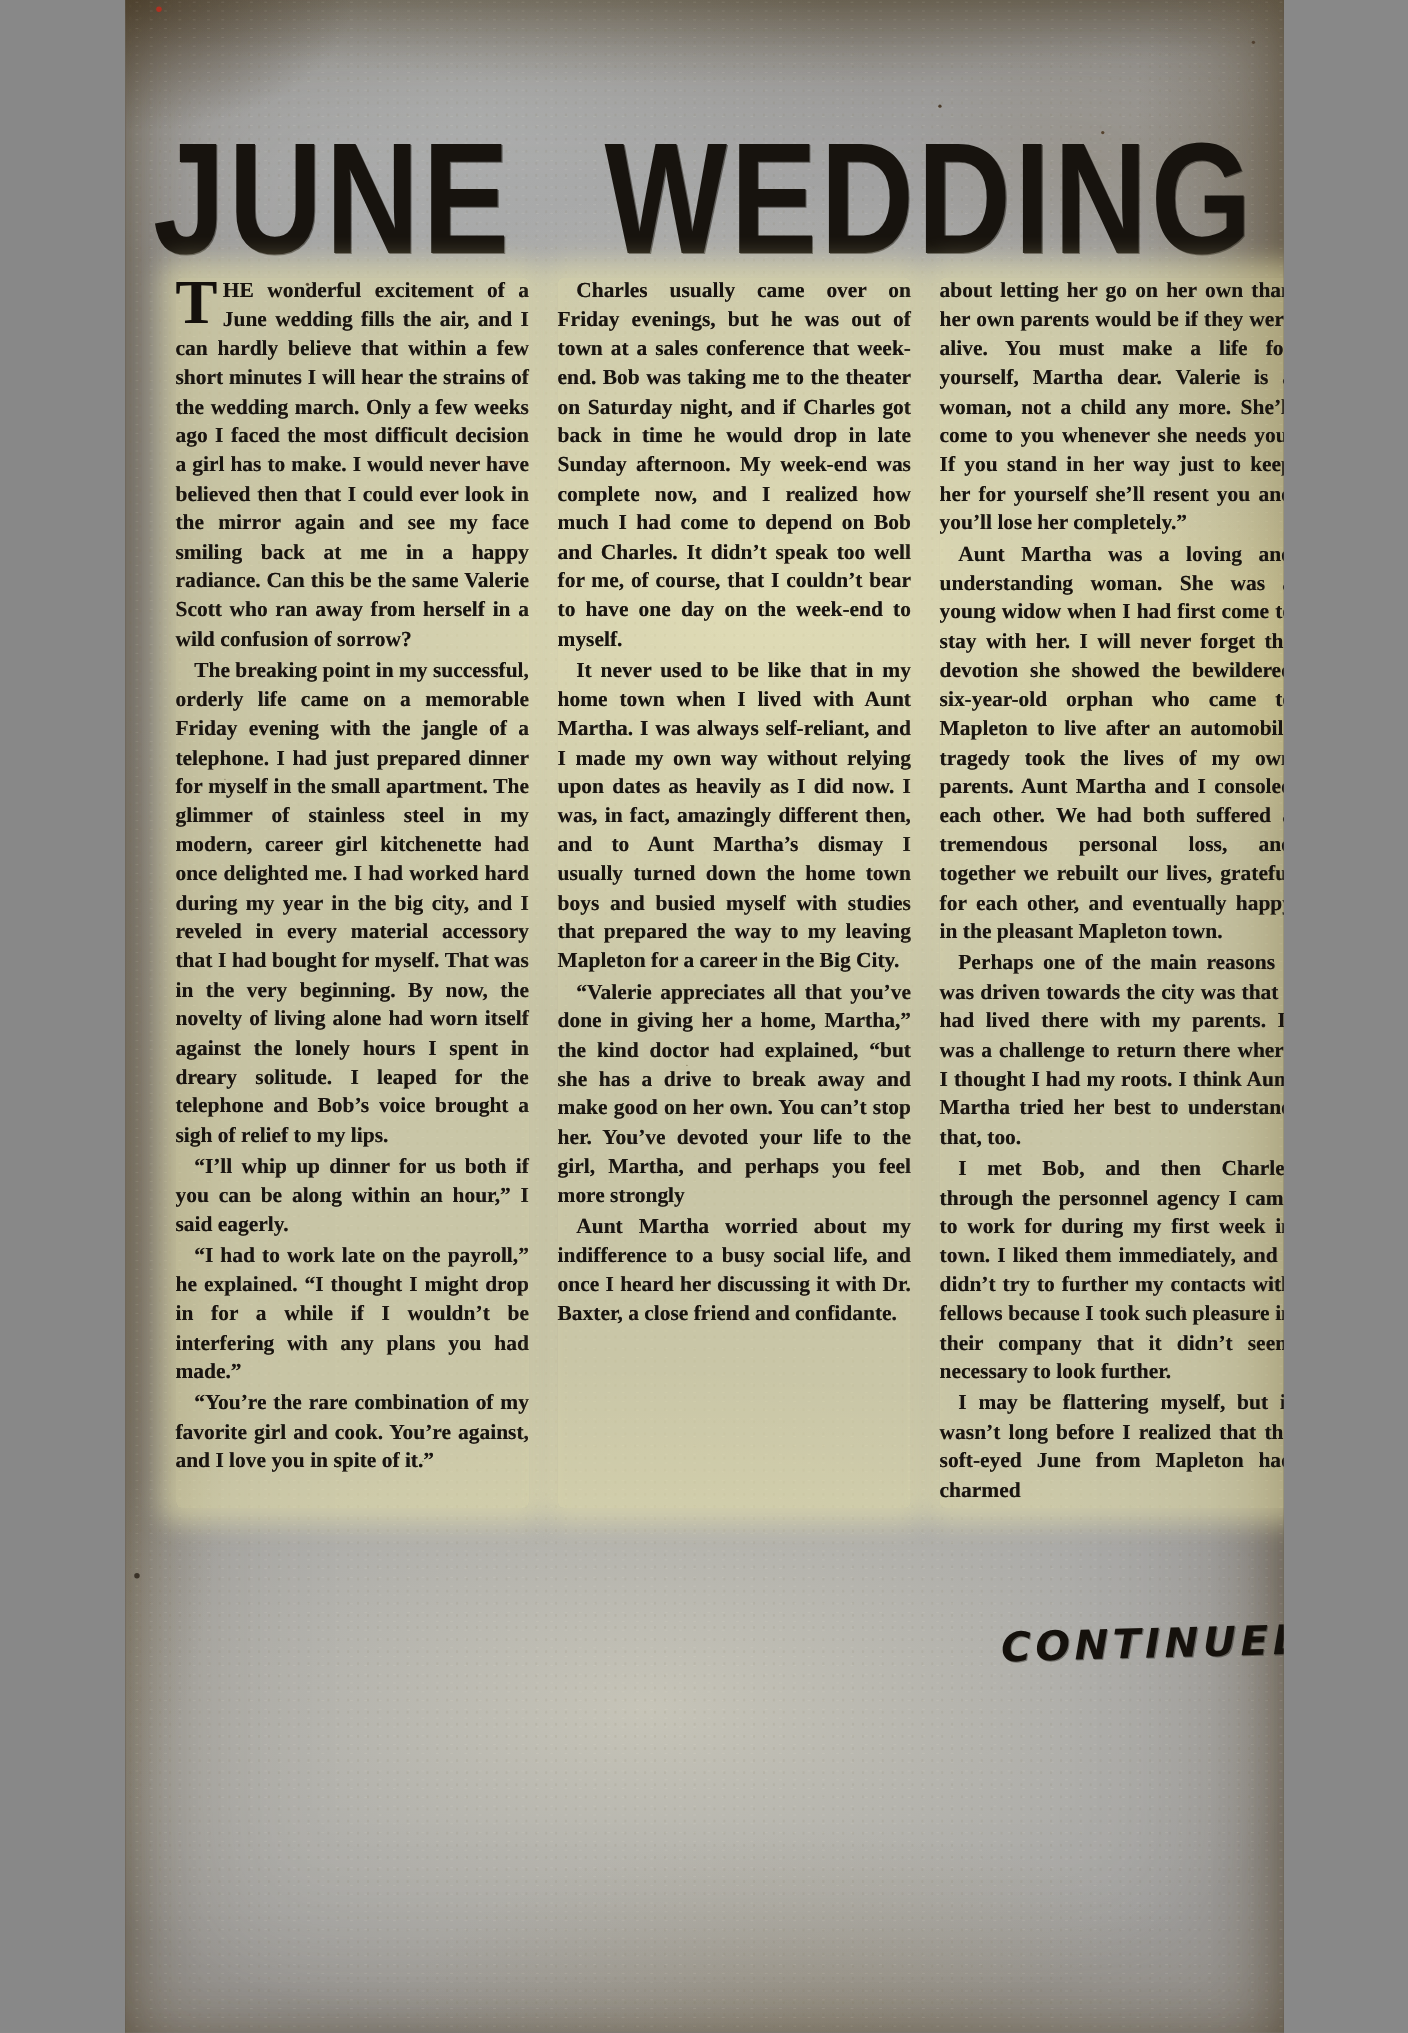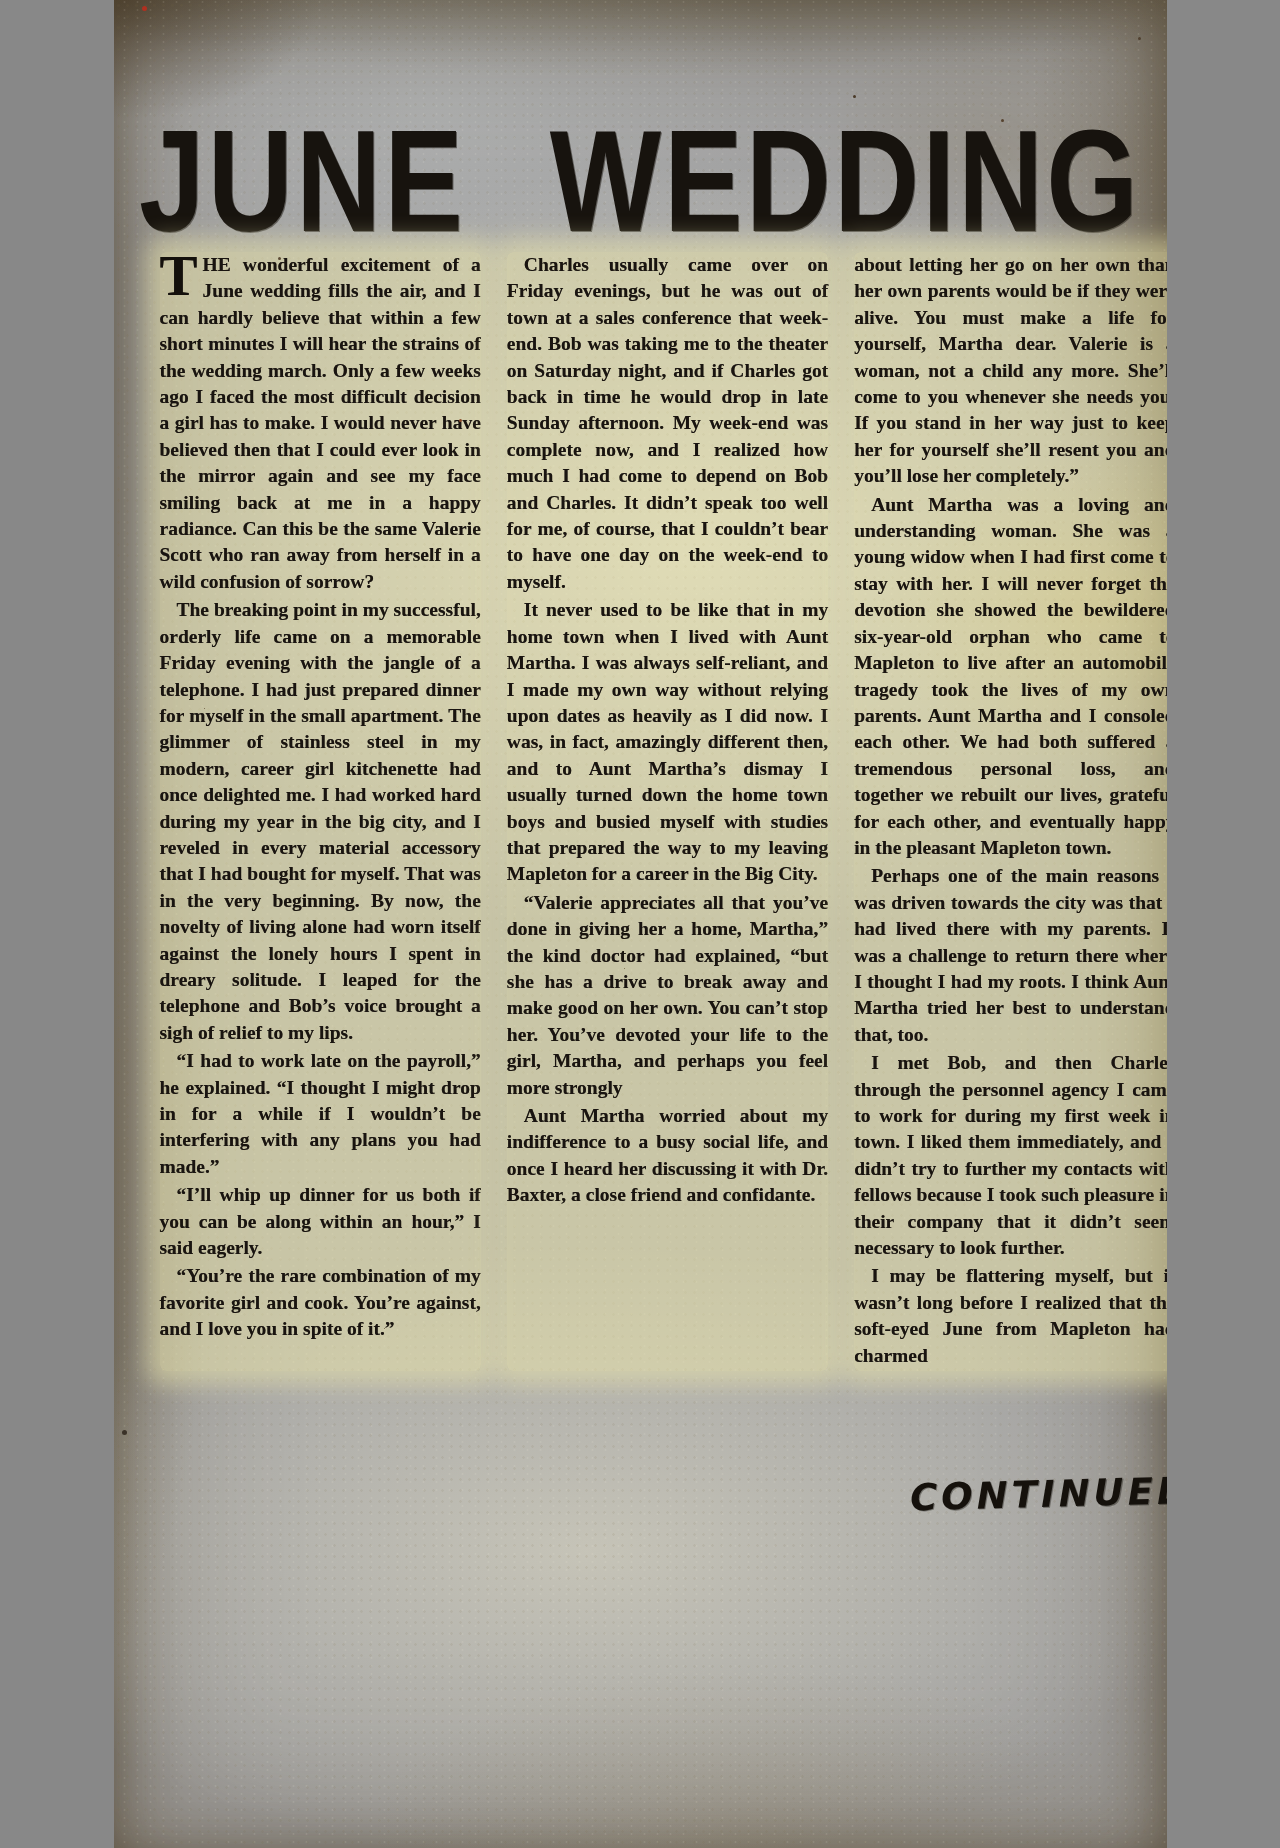--- a/index.html
+++ b/index.html
@@ -142,22 +142,22 @@
 
   <div class="title-wrap">
     <h1 class="title">JUNE WEDDING</h1>
   </div>
 
   <div class="columns">
 
     <div class="col">
       <p class="lead"><span class="dropcap">T</span><span>HE wonderful excitement of a June wedding fills the air, and I can hardly believe that within a few short minutes I will hear the strains of the wedding march. Only a few weeks ago I faced the most difficult decision a girl has to make. I would never have believed then that I could ever look in the mirror again and see my face smiling back at me in a happy radiance. Can this be the same Valerie Scott who ran away from herself in a wild confusion of sorrow?</span></p>
       <p>The breaking point in my successful, orderly life came on a memorable Friday evening with the jangle of a telephone. I had just prepared dinner for myself in the small apartment. The glimmer of stainless steel in my modern, career girl kitchenette had once delighted me. I had worked hard during my year in the big city, and I reveled in every material accessory that I had bought for myself. That was in the very beginning. By now, the novelty of living alone had worn itself against the lonely hours I spent in dreary solitude. I leaped for the telephone and Bob’s voice brought a sigh of relief to my lips.</p>
+      <p>“I’ll whip up dinner for us both if you can be along within an hour,” I said eagerly.</p>
       <p>“I had to work late on the payroll,” he explained. “I thought I might drop in for a while if I wouldn’t be interfering with any plans you had made.”</p>
-      <p>“I’ll whip up dinner for us both if you can be along within an hour,” I said eagerly.</p>
       <p>“You’re the rare combination of my favorite girl and cook. You’re against, and I love you in spite of it.”</p>
     </div>
 
     <div class="col">
       <p>Charles usually came over on Friday evenings, but he was out of town at a sales conference that week-end. Bob was taking me to the theater on Saturday night, and if Charles got back in time he would drop in late Sunday afternoon. My week-end was complete now, and I realized how much I had come to depend on Bob and Charles. It didn’t speak too well for me, of course, that I couldn’t bear to have one day on the week-end to myself.</p>
       <p>It never used to be like that in my home town when I lived with Aunt Martha. I was always self-reliant, and I made my own way without relying upon dates as heavily as I did now. I was, in fact, amazingly different then, and to Aunt Martha’s dismay I usually turned down the home town boys and busied myself with studies that prepared the way to my leaving Mapleton for a career in the Big City.</p>
       <p>“Valerie appreciates all that you’ve done in giving her a home, Martha,” the kind doctor had explained, “but she has a drive to break away and make good on her own. You can’t stop her. You’ve devoted your life to the girl, Martha, and perhaps you feel more strongly</p>
       <p>Aunt Martha worried about my indifference to a busy social life, and once I heard her discussing it with Dr. Baxter, a close friend and confidante.</p>
     </div>
 

